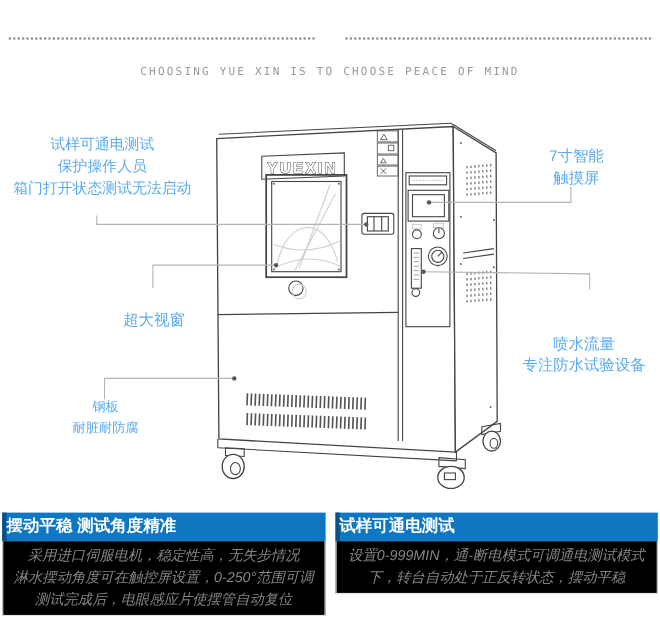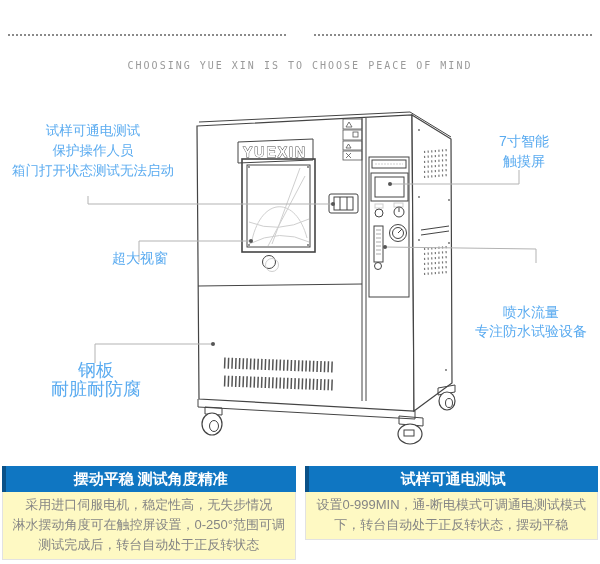--- a/index.html
+++ b/index.html
@@ -11,32 +11,32 @@
   .hdr-row { display:flex; align-items:center; }
   .dotline { flex:1; border-top:2px dotted #8a8a8a; margin-top:4px; }
   .dotline.left { margin-left:8px; margin-right:14px; }
   .dotline.right { margin-right:8px; margin-left:14px; }
   .title { font-size:27px; font-weight:bold; color:#1478c6; letter-spacing:1px; white-space:nowrap; }
   .subtitle { margin-top:24px; font-family:"DejaVu Sans Mono", monospace; font-size:10px; color:#9a9a9a; letter-spacing:2px; }
 
   
   .callout { position:absolute; color:#5aabf0; font-size:13.5px; line-height:20px; text-align:center; }
   .co1 { top:121px; left:8px;  width:170px; }
-  .co2 { top:248px; left:100px; width:80px; font-size:14px; }
-  .co3 { top:361px; left:38px; width:116px; font-size:18px; line-height:19px; }
+  .co2 { top:280px; left:100px; width:80px; font-size:14px; }
+  .co3 { top:361px; left:38px; width:116px; font-size:12px; line-height:19px; }
   .co4 { top:131px; left:480px; width:88px; font-size:14px; }
   .co5 { top:266px; left:468px; width:126px; font-size:14px; line-height:19px;margin-top:37px; }
 
   
   .features { position:absolute; top:466px; left:2px; width:596px; display:flex; gap:9px; }
   .panel { flex:1; }
   .panel-h { height:26px; background:#0f76c2; border-left:4px solid #0a5188;
-             color:#fff; font-size:15px; font-weight:bold; text-align:center; line-height:26px; }
-  .panel-b { border:1px solid #e2e2e2; border-top:none; background:#fef9c3;
-             color:#858585; font-size:13px; line-height:20px; text-align:center; padding:3px 0 4px 0; }
+             color:#fff; font-size:15px; font-weight:bold; text-align:left; line-height:26px; }
+  .panel-b { border:1px solid #e2e2e2; border-top:none; background:#000000;
+             color:#858585; font-size:13px; line-height:20px; text-align:center; padding:3px 0 4px 0;font-style:italic; }
 
   svg .thin { stroke:#444; stroke-width:1; fill:none; }
   svg .face { stroke:#444; stroke-width:1.2; fill:#fff; }
   svg .lite { stroke:#cfcfcf; stroke-width:1; fill:none; }
   svg .leader { stroke:#b3b3b3; stroke-width:1; fill:none; }
 </style>
 </head>
 <body>
 
 <div class="stage">
@@ -226,21 +226,21 @@
     <div>喷水流量</div>
     <div>专注防水试验设备</div>
   </div>
 
   <div class="features">
     <div class="panel">
       <div class="panel-h">摆动平稳 测试角度精准</div>
       <div class="panel-b">
         <div>采用进口伺服电机，稳定性高，无失步情况</div>
         <div>淋水摆动角度可在触控屏设置，0-250°范围可调</div>
-        <div>测试完成后，转台自动处于正反转状态</div>
+        <div>测试完成后，电眼感应片使摆管自动复位</div>
       </div>
     </div>
     <div class="panel">
       <div class="panel-h">试样可通电测试</div>
       <div class="panel-b">
         <div>设置0-999MIN，通-断电模式可调通电测试模式</div>
         <div>下，转台自动处于正反转状态，摆动平稳</div>
       </div>
     </div>
   </div>

